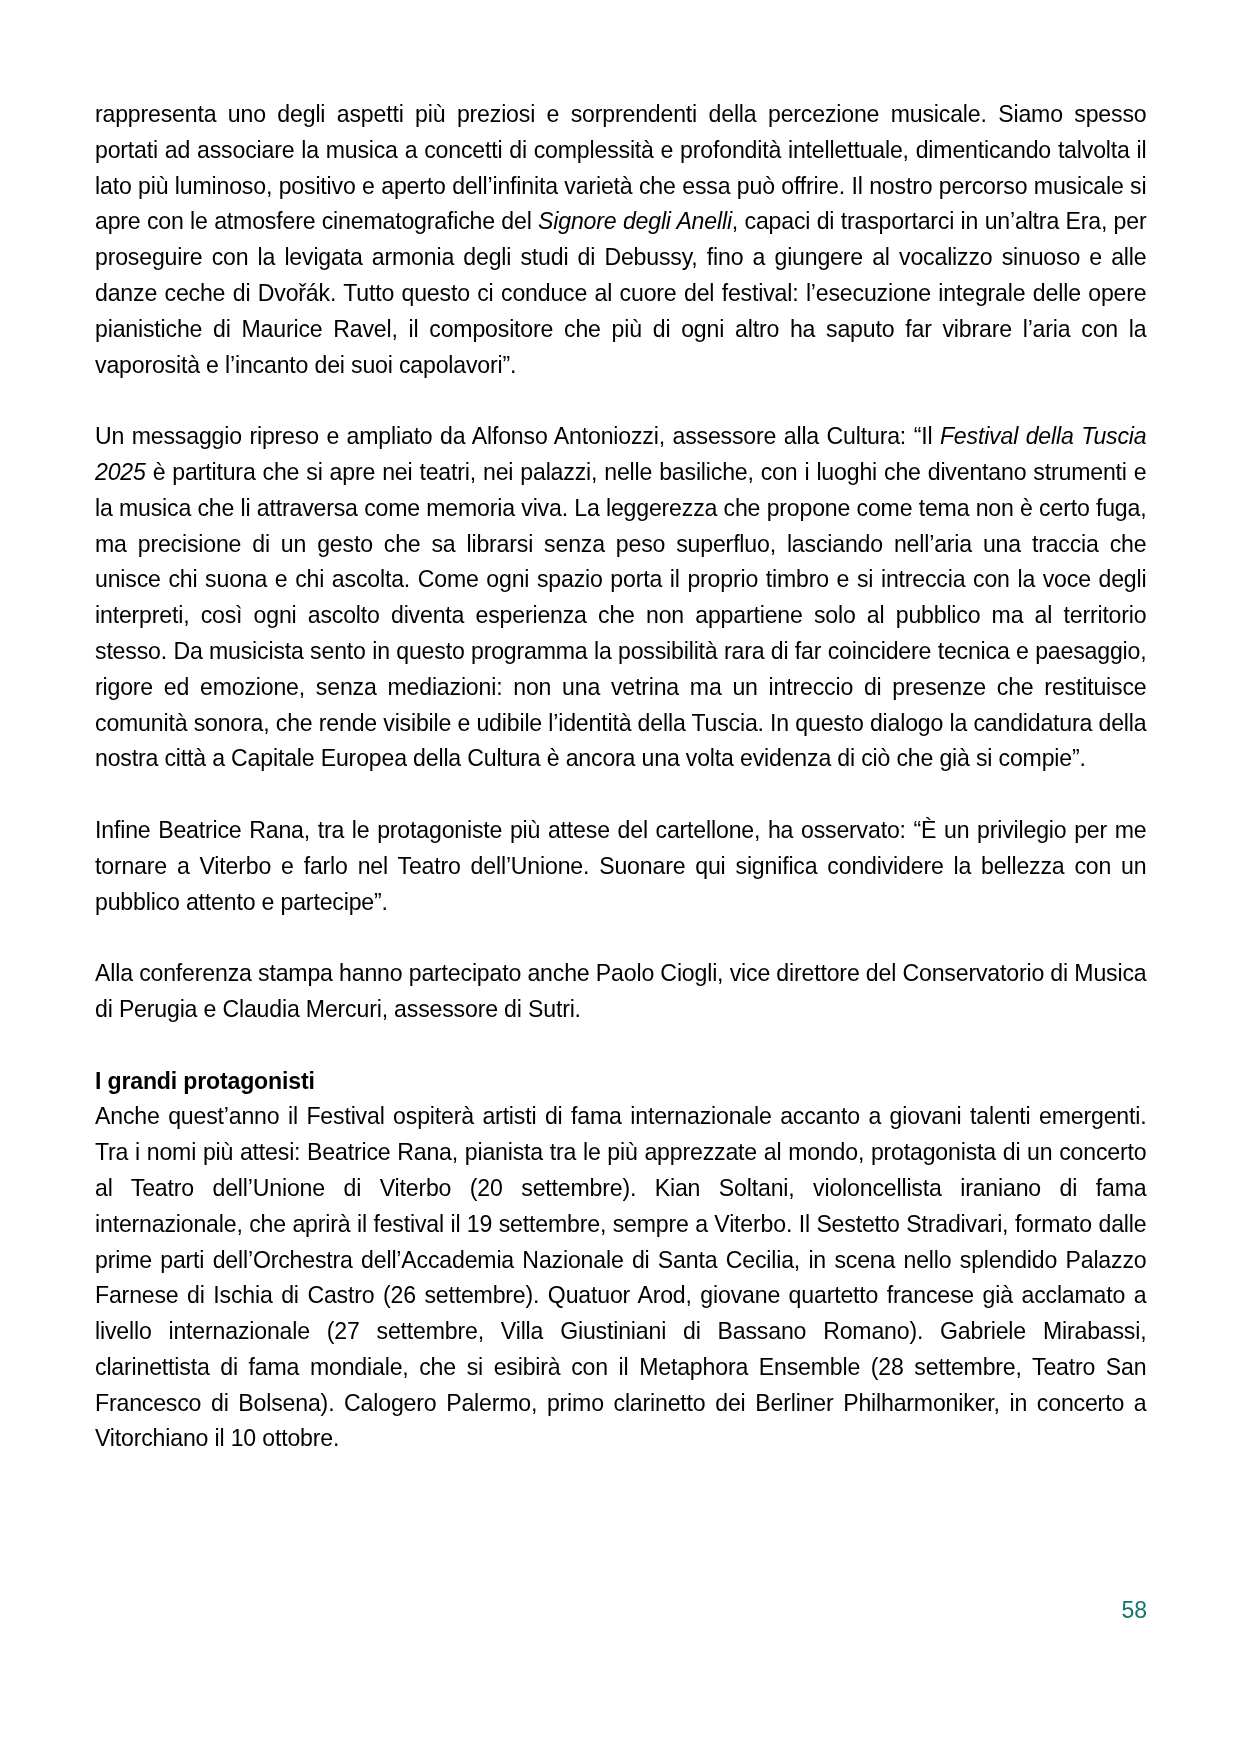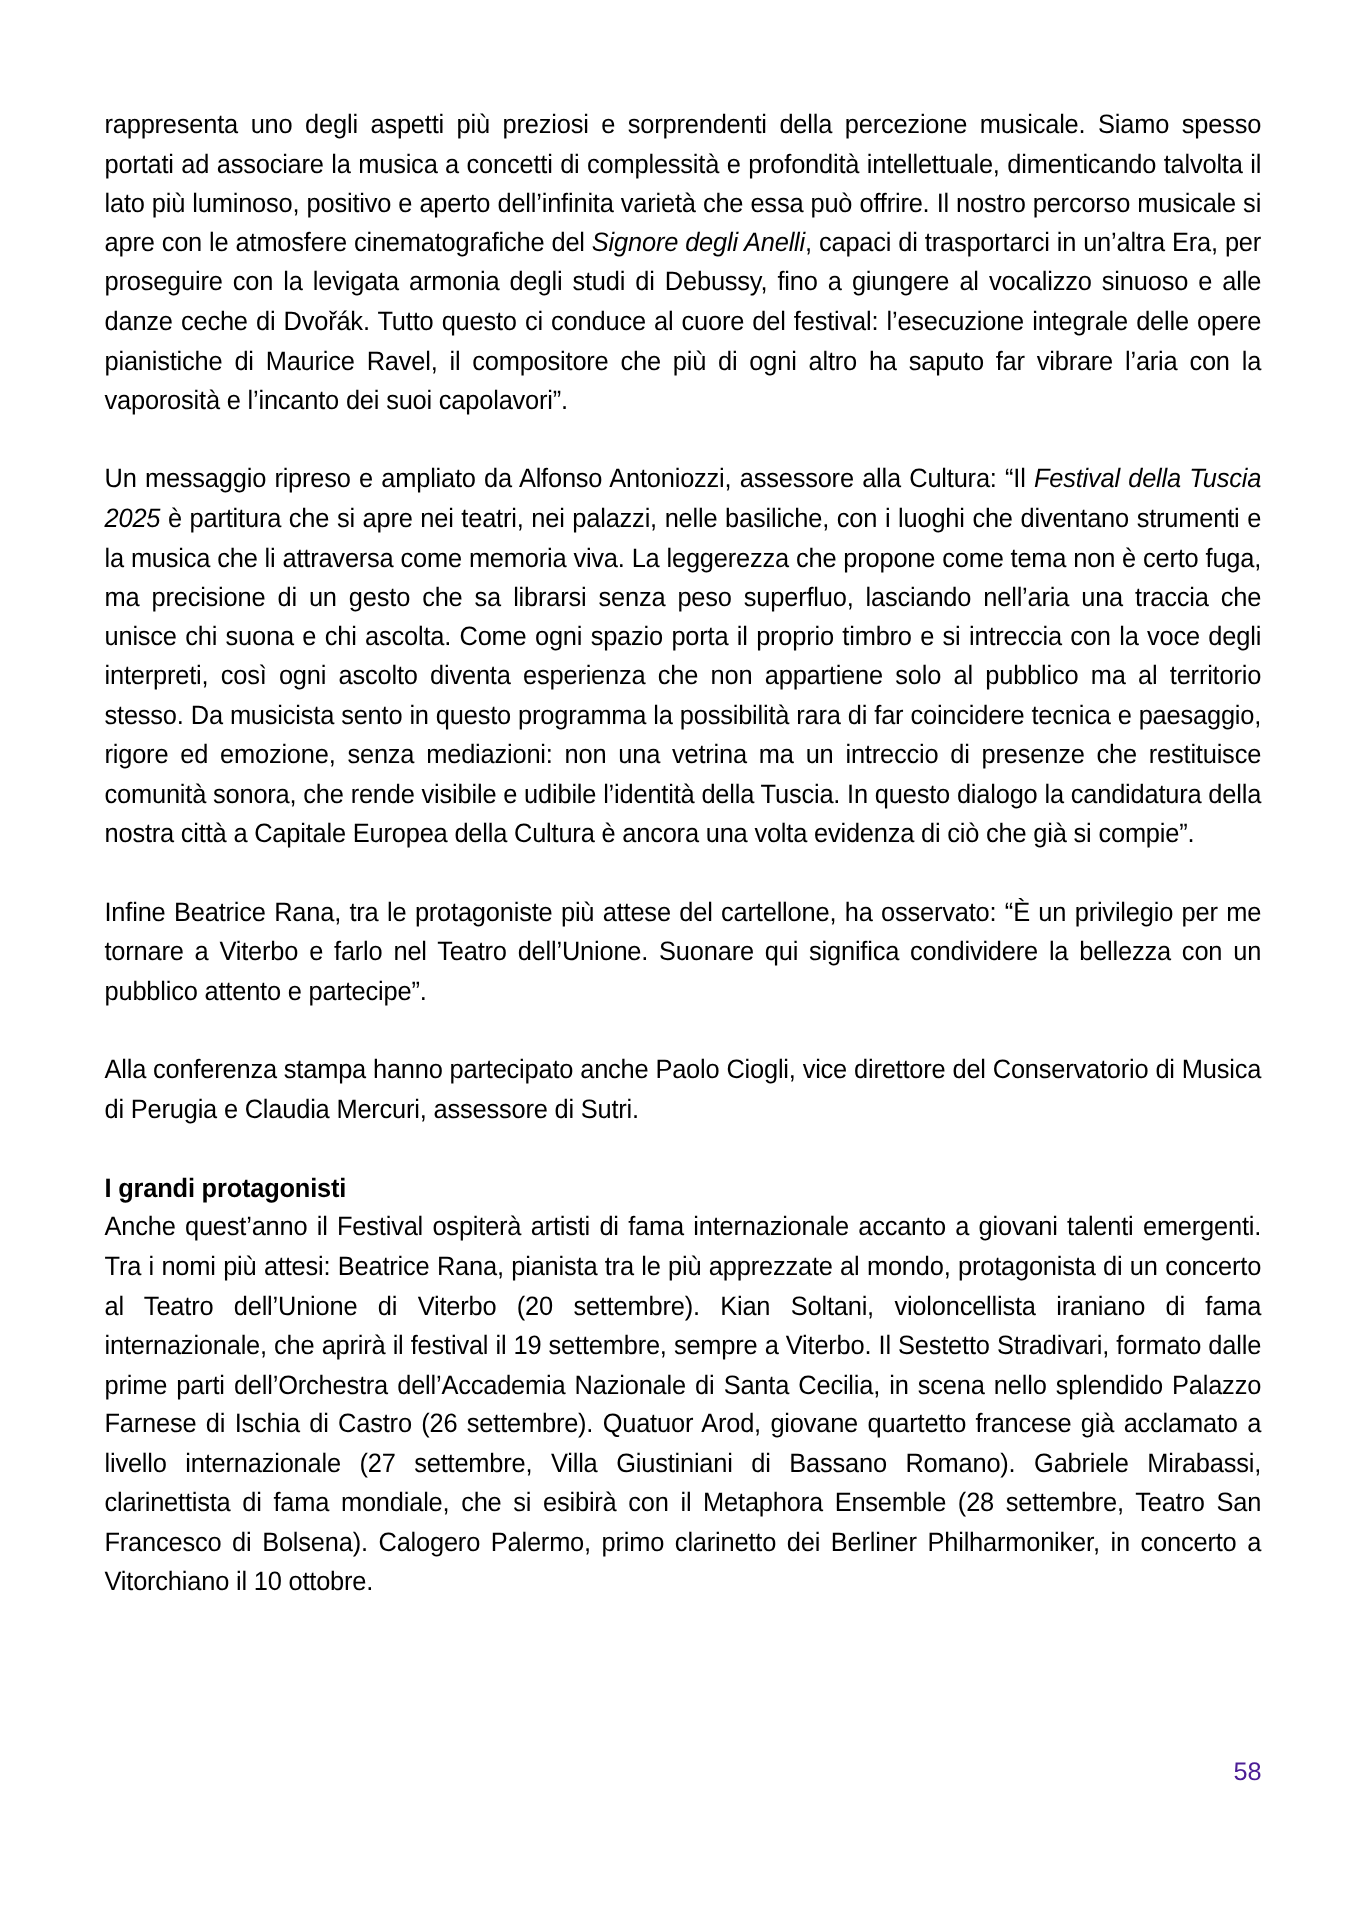--- a/index.html
+++ b/index.html
@@ -60,21 +60,21 @@
     width: 1101px;
   }
   .page-number {
     position: absolute;
     right: 95px;
     top: 1596px;
     font-size: 23px;
     line-height: 28px;
     text-align: center;
     letter-spacing: 0px;
-    color: #4c1d95;
+    color: #0f766e;
   }
 </style>
 </head>
 <body>
 
 <div class="page">
   <div class="content">
 
     <p class="para last-flush">
       <span>rappresenta uno degli aspetti più preziosi e sorprendenti della percezione musicale. Siamo spesso portati ad associare la musica a concetti di complessità e profondità intellettuale, dimenticando talvolta il lato più luminoso, positivo e aperto dell’infinita varietà che essa può offrire. Il nostro percorso musicale si apre con le atmosfere cinematografiche del </span><em class="ital">Signore degli Anelli</em><span>, capaci di trasportarci in un’altra Era, per proseguire con la levigata armonia degli studi di Debussy, fino a giungere al vocalizzo sinuoso e alle danze ceche di Dvořák. Tutto questo ci conduce al cuore del festival: l’esecuzione integrale delle opere pianistiche di Maurice Ravel, il compositore che più di ogni altro ha saputo far vibrare l’aria con la vaporosità e l’incanto dei suoi capolavori”.</span>

